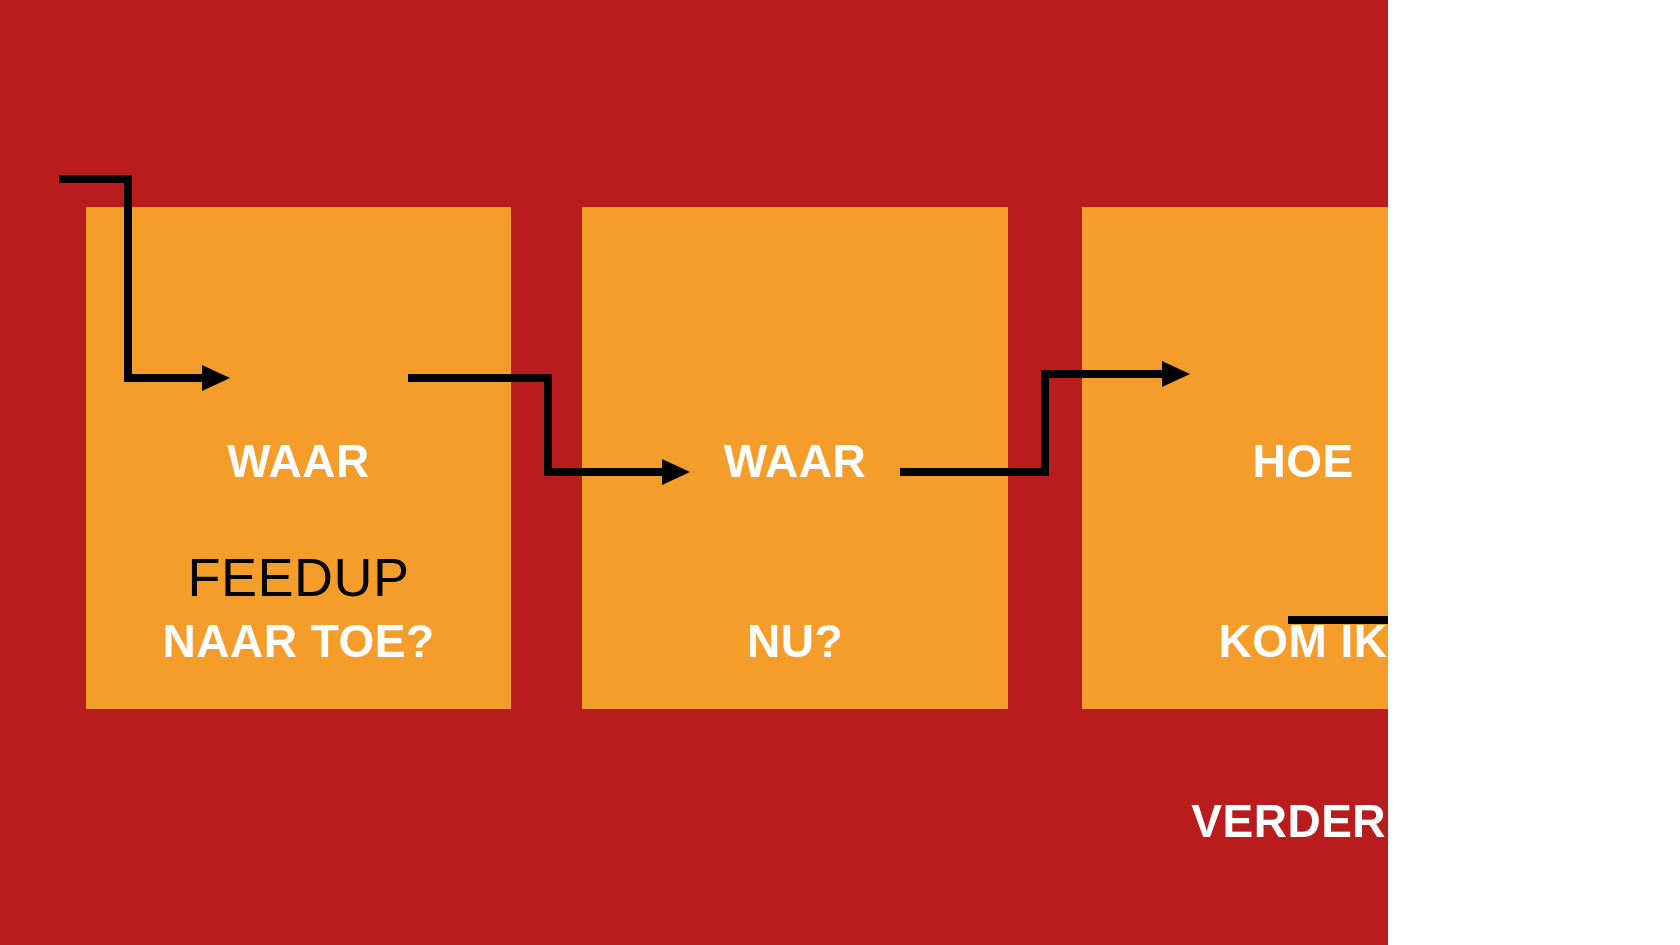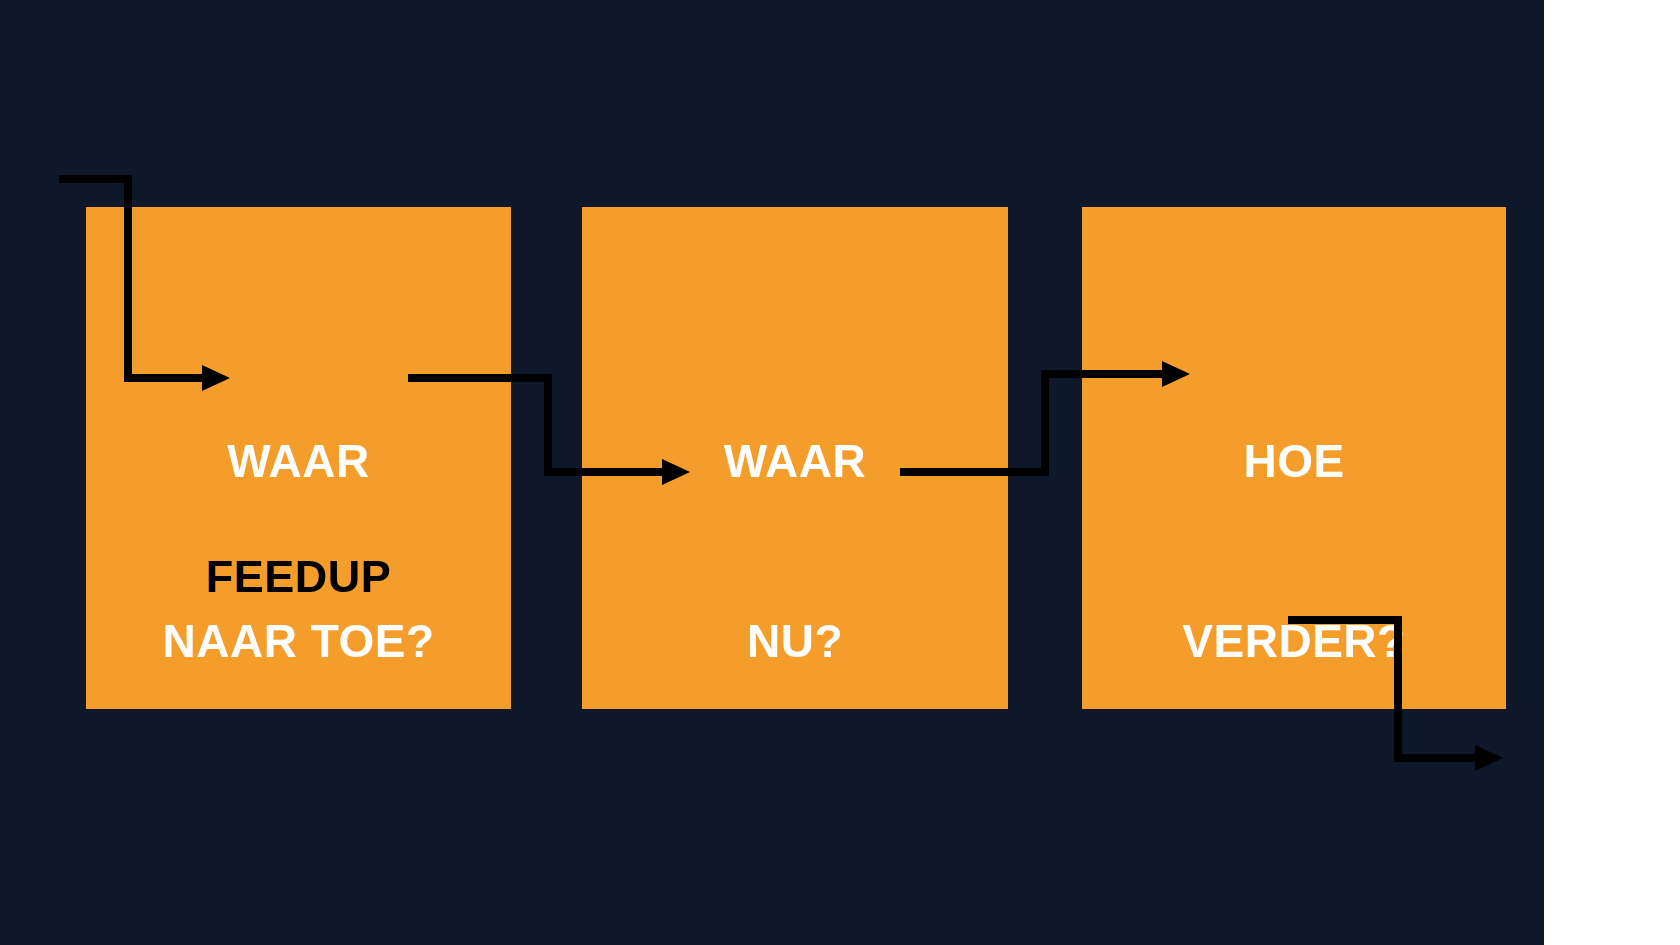--- a/index.html
+++ b/index.html
@@ -2,36 +2,36 @@
 <html><head>
 <meta charset="utf-8">
 <style>
   html, body {
     margin: 0;
     padding: 0;
     background: #ffffff;
   }
   .canvas {
     position: relative;
-    width: 1544px;
+    width: 1388px;
     height: 945px;
-    background: #0f172a;
+    background: #b91c1c;
     overflow: hidden;
     font-family: "Liberation Sans", sans-serif;
   }
   .box {
     position: absolute;
     top: 207px;
     height: 502px;
     width: 425px;
     background: #F49D2B;
   }
   .box.b1 { left: 86px; }
   .box.b2 { left: 582px; width: 426px; }
-  .box.b3 { left: 1082px; width: 424px; }
+  .box.b3 { left: 1082px; width: 424px; padding-left: 18px; }
   .questions {
     position: absolute;
     top: 104px;
     left: 0;
     width: 100%;
     text-align: center;
     color: #ffffff;
     font-weight: 700;
     font-size: 46px;
     line-height: 60px;
@@ -39,22 +39,22 @@
     white-space: pre;
   }
   .questions div { height: 60px; }
   .box-label {
     position: absolute;
     top: 347px;
     left: 0;
     width: 100%;
     text-align: center;
     color: #000000;
-    font-weight: 700;
-    font-size: 45px;
+    font-weight: 400;
+    font-size: 54px;
     line-height: 46px;
     letter-spacing: 0.5px;
   }
   .arrows-layer {
     position: absolute;
     top: 0;
     left: 0;
     width: 1680px;
     height: 945px;
     pointer-events: none;
@@ -86,20 +86,21 @@
   <div class="box b2">
     <div class="questions">
       <div>WAAR</div>
       <div>NU?</div>
     </div>
   </div>
 
   <div class="box b3">
     <div class="questions">
       <div>HOE</div>
+      <div>KOM IK</div>
       <div>VERDER?</div>
     </div>
   </div>
 
   <svg class="arrows-layer" viewBox="0 0 1680 945" xmlns="http://www.w3.org/2000/svg">
 
     <g>
       <polyline class="arrow-line" points="59,179 128,179 128,378 204,378"></polyline>
       <polygon class="arrow-head" points="202,365 230,378 202,391"></polygon>
     </g>

